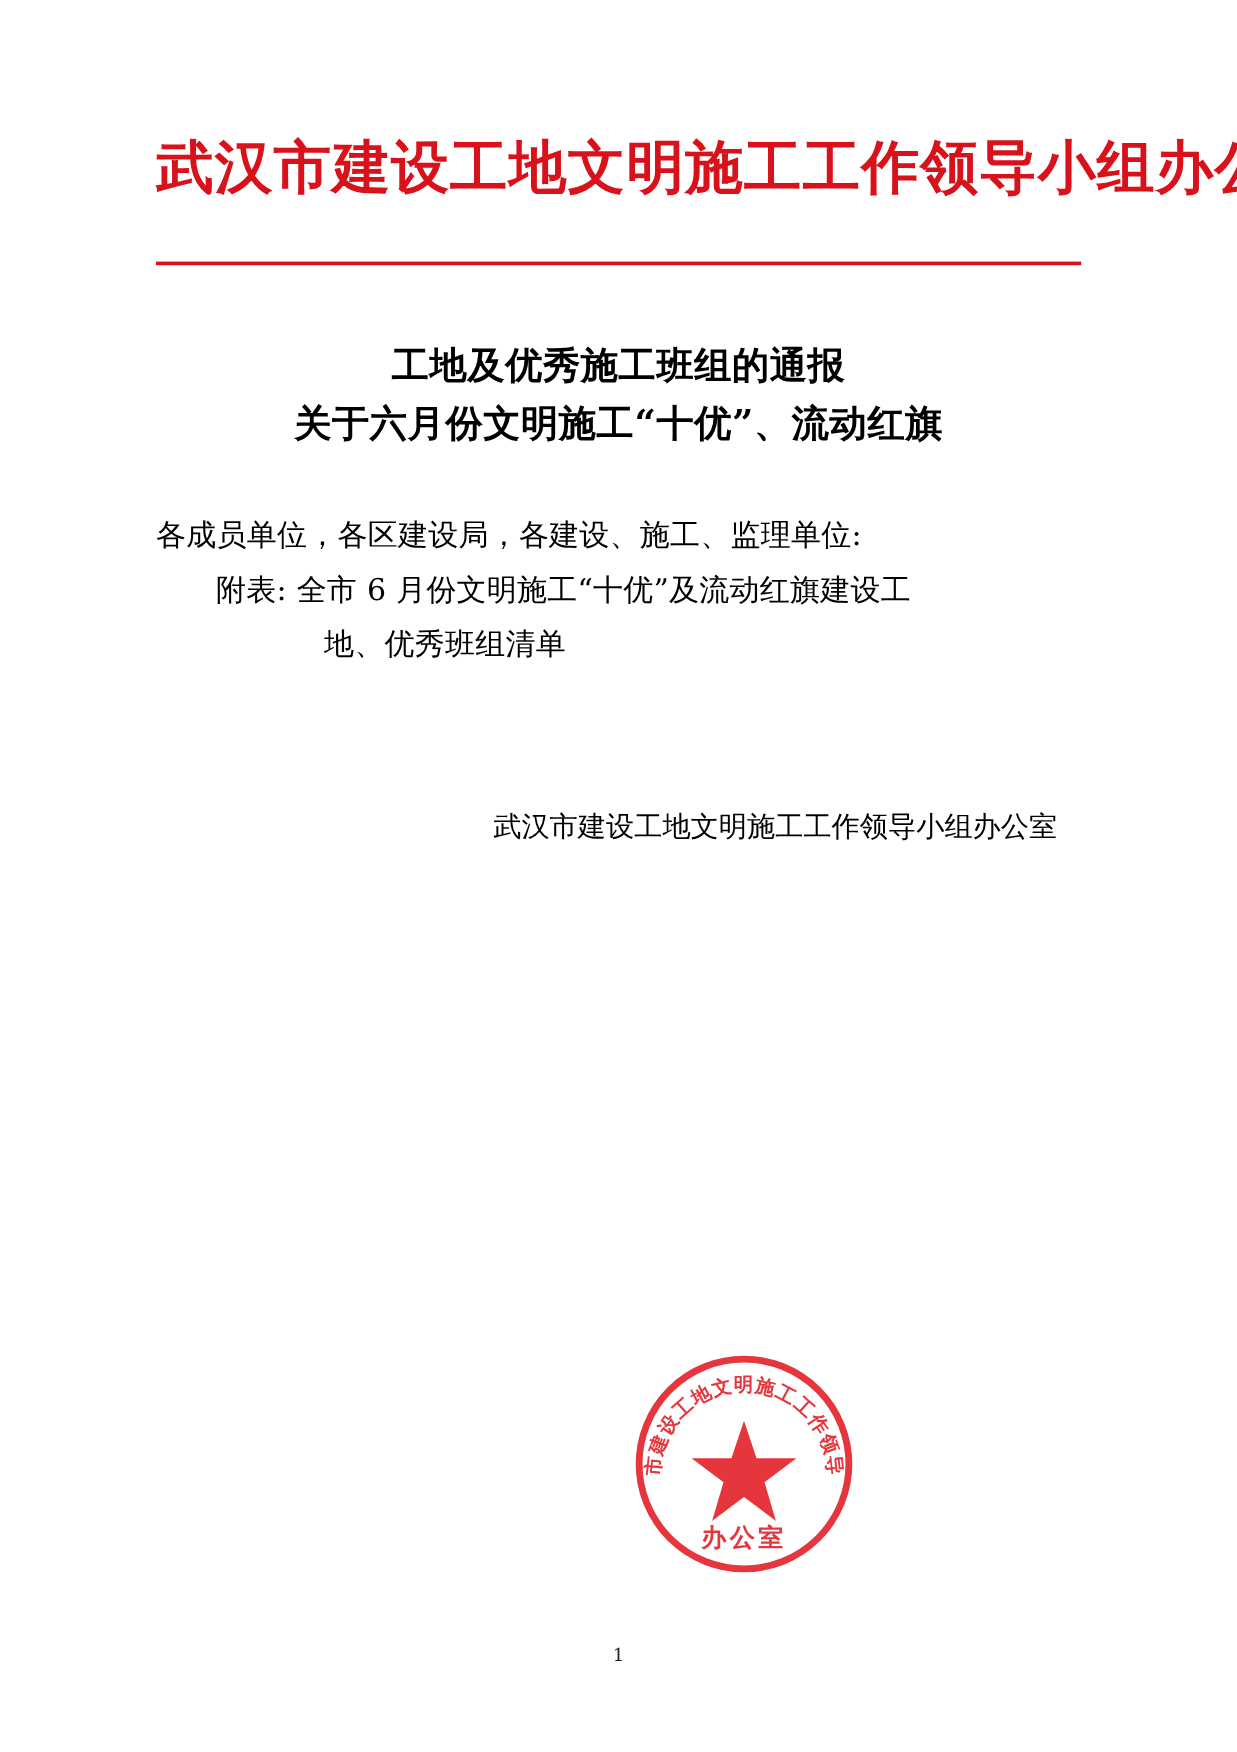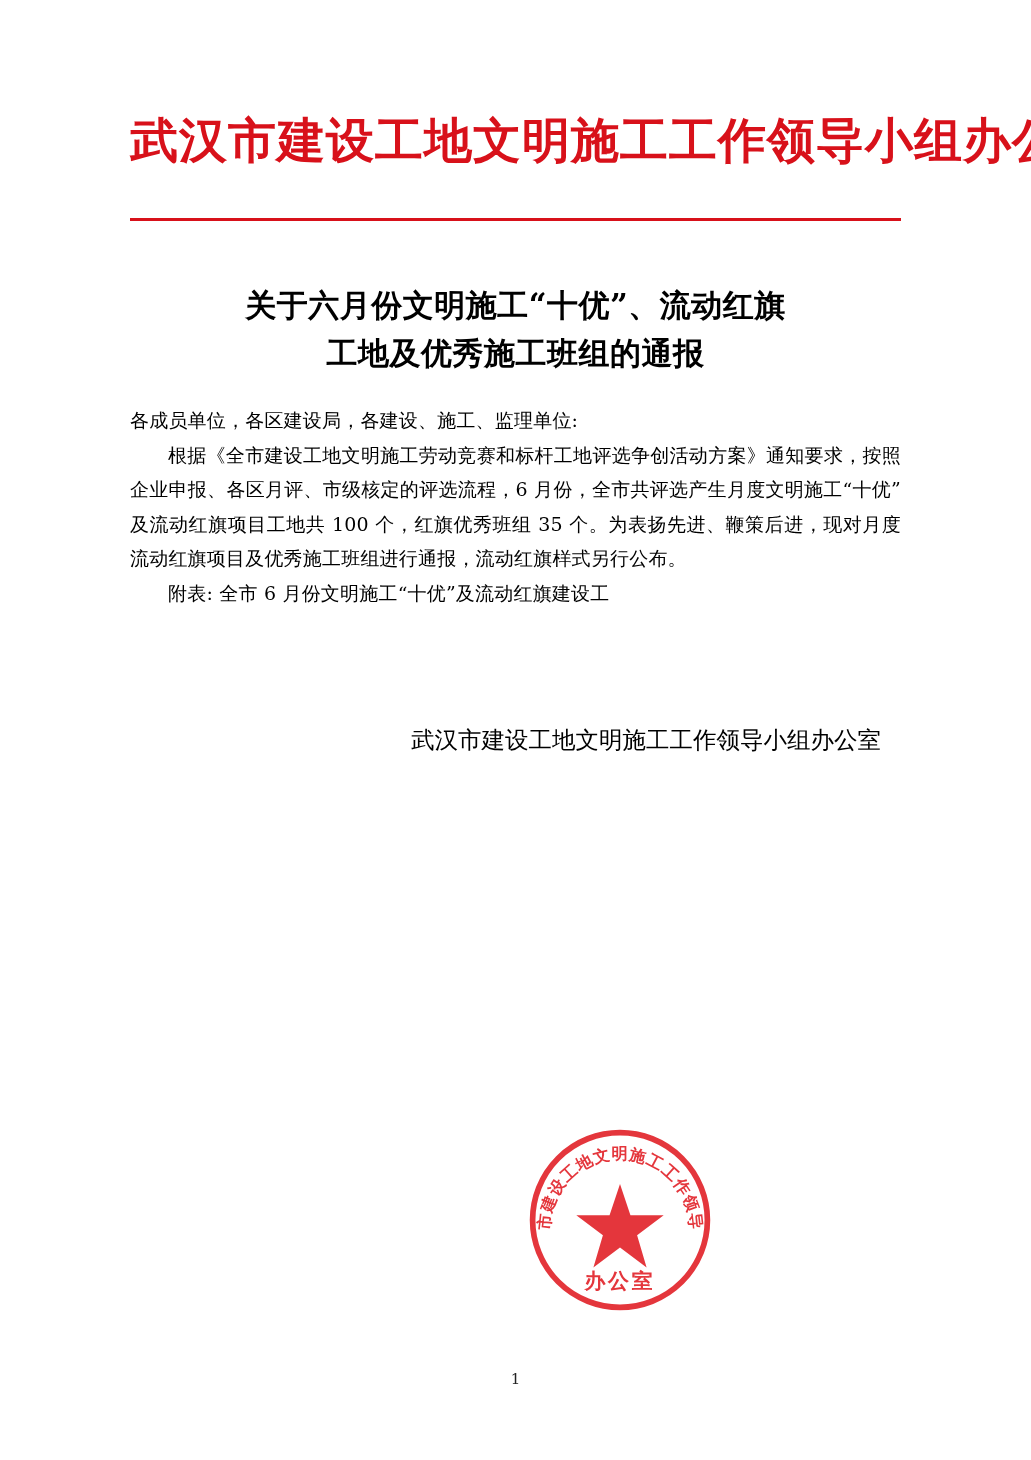--- a/index.html
+++ b/index.html
@@ -52,22 +52,22 @@
     font-weight: bold;
     line-height: 1.55;
     letter-spacing: 0.5px;
   }
   .doc-title .line {
     display: block;
   }
 
   
   .body-text {
-    margin-top: 26px;
-    font-size: 19px;
+    margin-top: 46px;
+    font-size: 25px;
     line-height: 1.82;
     text-align: justify;
     letter-spacing: 0.2px;
   }
   .body-text p {
     margin: 0;
   }
   .p-indent {
     text-indent: 2em;
   }
@@ -123,31 +123,31 @@
 <body>
 
 <div class="page">
 
   <div class="letterhead">
     <div class="letterhead-title">武汉市建设工地文明施工工作领导小组办公室</div>
     <div class="letterhead-rule"></div>
   </div>
 
   <div class="doc-title">
+    <span class="line">工地及优秀施工班组的通报</span>
     <span class="line">关于六月份文明施工“十优”、流动红旗</span>
-    <span class="line">工地及优秀施工班组的通报</span>
   </div>
 
   <div class="body-text">
     <p>各成员单位，各区建设局，各建设、施工、监理单位:</p>
-    <p class="p-indent">根据《全市建设工地文明施工劳动竞赛和标杆工地评选争创活动方案》通知要求，按照企业申报、各区月评、市级核定的评选流程，6 月份，全市共评选产生月度文明施工“十优”及流动红旗项目工地共 100 个，红旗优秀班组 35 个。为表扬先进、鞭策后进，现对月度流动红旗项目及优秀施工班组进行通报，流动红旗样式另行公布。</p>
     <p class="attach">
       <span>附表:</span>
       <span>全市 6 月份文明施工“十优”及流动红旗建设工</span>
     </p>
+    <p class="attach-cont">地、优秀班组清单</p>
   </div>
 
   <div class="sign-block">
     <div>武汉市建设工地文明施工工作领导小组办公室</div>
   </div>
 
   <svg class="seal" viewBox="0 0 200 200">
     <defs>
       <path id="sealArc" d="M 100,100 m -76,0 a 76,76 0 1,1 152,0" transform="rotate(0 100 100)"></path>
       <path id="sealArcPath" d="M 26,110 A 74,74 0 0 1 174,110"></path>

